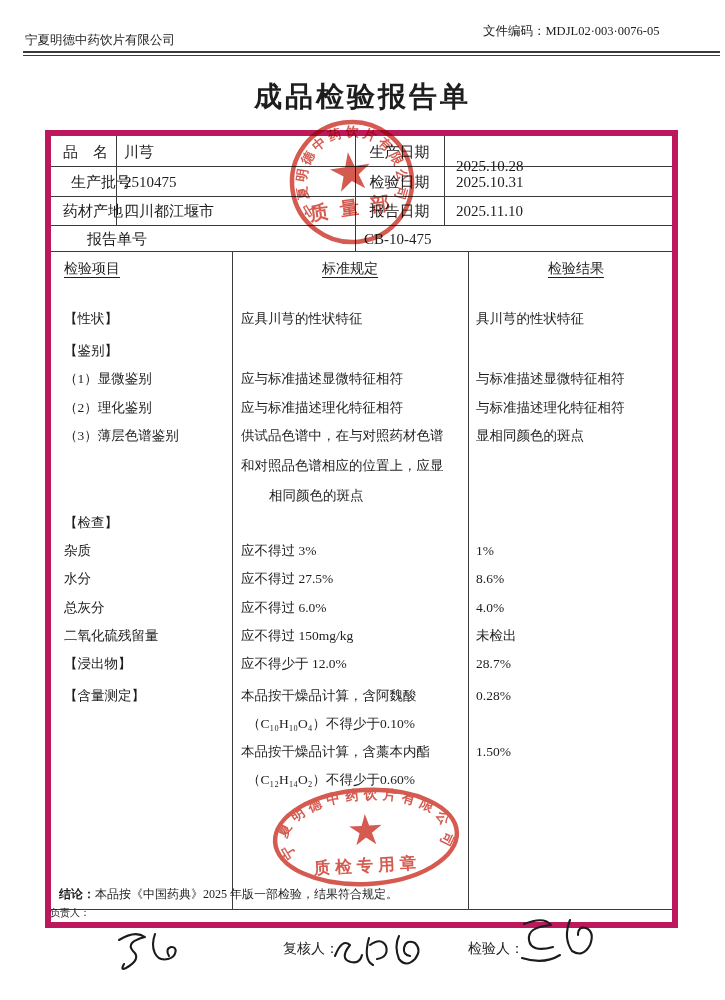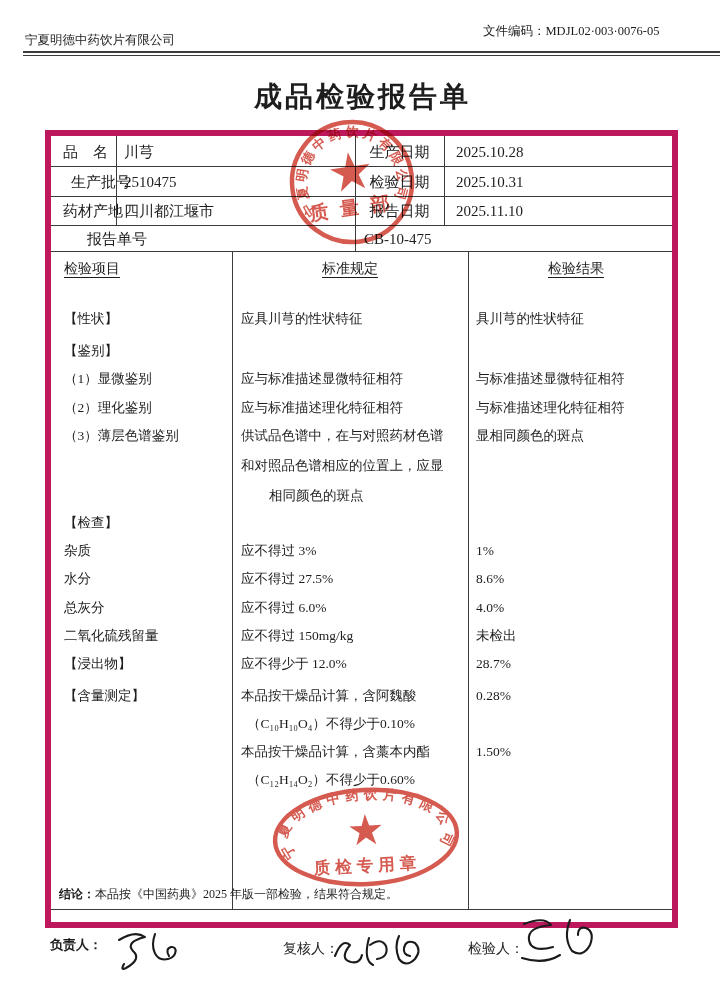--- a/index.html
+++ b/index.html
@@ -49,21 +49,21 @@
     <div class="gridline" style="left:65px;top:0;width:1px;height:89px;"></div>
     <div class="gridline" style="left:304px;top:0;width:1px;height:115px;"></div>
     <div class="gridline" style="left:393px;top:0;width:1px;height:89px;"></div>
 
     <div class="gridline" style="left:181px;top:115px;width:1px;height:658px;"></div>
     <div class="gridline" style="left:417px;top:115px;width:1px;height:658px;"></div>
 
     <div class="t info-t" style="left:12px;top:6px;">品　名</div>
     <div class="t info-t" style="left:73px;top:6px;">川芎</div>
     <div class="t info-t center" style="left:304px;top:6px;width:89px;">生产日期</div>
-    <div class="t info-t" style="left:405px;top:6px;">2025.10.28</div>
+    <div class="t info-t" style="left:405px;top:20px;">2025.10.28</div>
 
     <div class="t info-t" style="left:20px;top:36px;">生产批号</div>
     <div class="t info-t" style="left:73px;top:36px;">2510475</div>
     <div class="t info-t center" style="left:304px;top:36px;width:89px;">检验日期</div>
     <div class="t info-t" style="left:405px;top:36px;">2025.10.31</div>
 
     <div class="t info-t" style="left:12px;top:65px;">药材产地</div>
     <div class="t info-t" style="left:73px;top:65px;">四川都江堰市</div>
     <div class="t info-t center" style="left:304px;top:65px;width:89px;">报告日期</div>
     <div class="t info-t" style="left:405px;top:65px;">2025.11.10</div>
@@ -147,21 +147,21 @@
   <svg class="stamp" style="left:268px;top:785px;transform:rotate(-3deg);" width="196" height="105" viewBox="0 0 196 105">
     <ellipse cx="98" cy="52" rx="91" ry="47" fill="none" stroke="#cf4337" stroke-width="4.5"></ellipse>
     <path id="arcOval" d="M 24.7 62.3 A 78 36 0 1 1 171.3 62.3" fill="none"></path>
     <text font-size="13.5" font-weight="bold" letter-spacing="5">
       <textPath href="#arcOval" startOffset="50%" text-anchor="middle">宁夏明德中药饮片有限公司</textPath>
     </text>
     <path d="M98,29 L101.8,40.7 L114.2,40.7 L104.2,48 L108,59.8 L98,52.5 L88,59.8 L91.8,48 L81.8,40.7 L94.2,40.7 Z" fill="#cf4337"></path>
     <text x="98" y="86" text-anchor="middle" font-size="16.5" font-weight="bold" letter-spacing="5">质检专用章</text>
   </svg>
 
-  <div class="t" style="left:50px;top:936px;font-size:13px;font-weight:bold;">负责人：</div>
+  <div class="t" style="left:50px;top:904px;font-size:10px;">负责人：</div>
   <svg class="sig" style="left:105px;top:924px;" width="100" height="52" viewBox="0 0 100 52">
     <path d="M14,16 q16,-10 26,-3 q-20,5 -12,14 q9,8 -7,17 q-6,3 -2,-4"></path>
     <path d="M50,10 c-5,14 0,28 13,25 c9,-2 10,-13 3,-12 q-6,2 -2,9"></path>
   </svg>
 
   <div class="t" style="left:283px;top:940px;font-size:14px;">复核人：</div>
   <svg class="sig" style="left:327px;top:926px;" width="115" height="54" viewBox="0 0 115 54">
     <path d="M8,30 q7,-18 15,-11 q-11,14 1,17 q9,2 11,-7"></path>
     <path d="M42,12 q-6,22 4,27 m-3,-20 q11,-8 16,1 q3,11 -9,13"></path>
     <path d="M72,10 q-5,10 0,23 q7,9 16,0 q7,-9 0,-16 q-9,-4 -11,5 q-1,7 6,8"></path>

